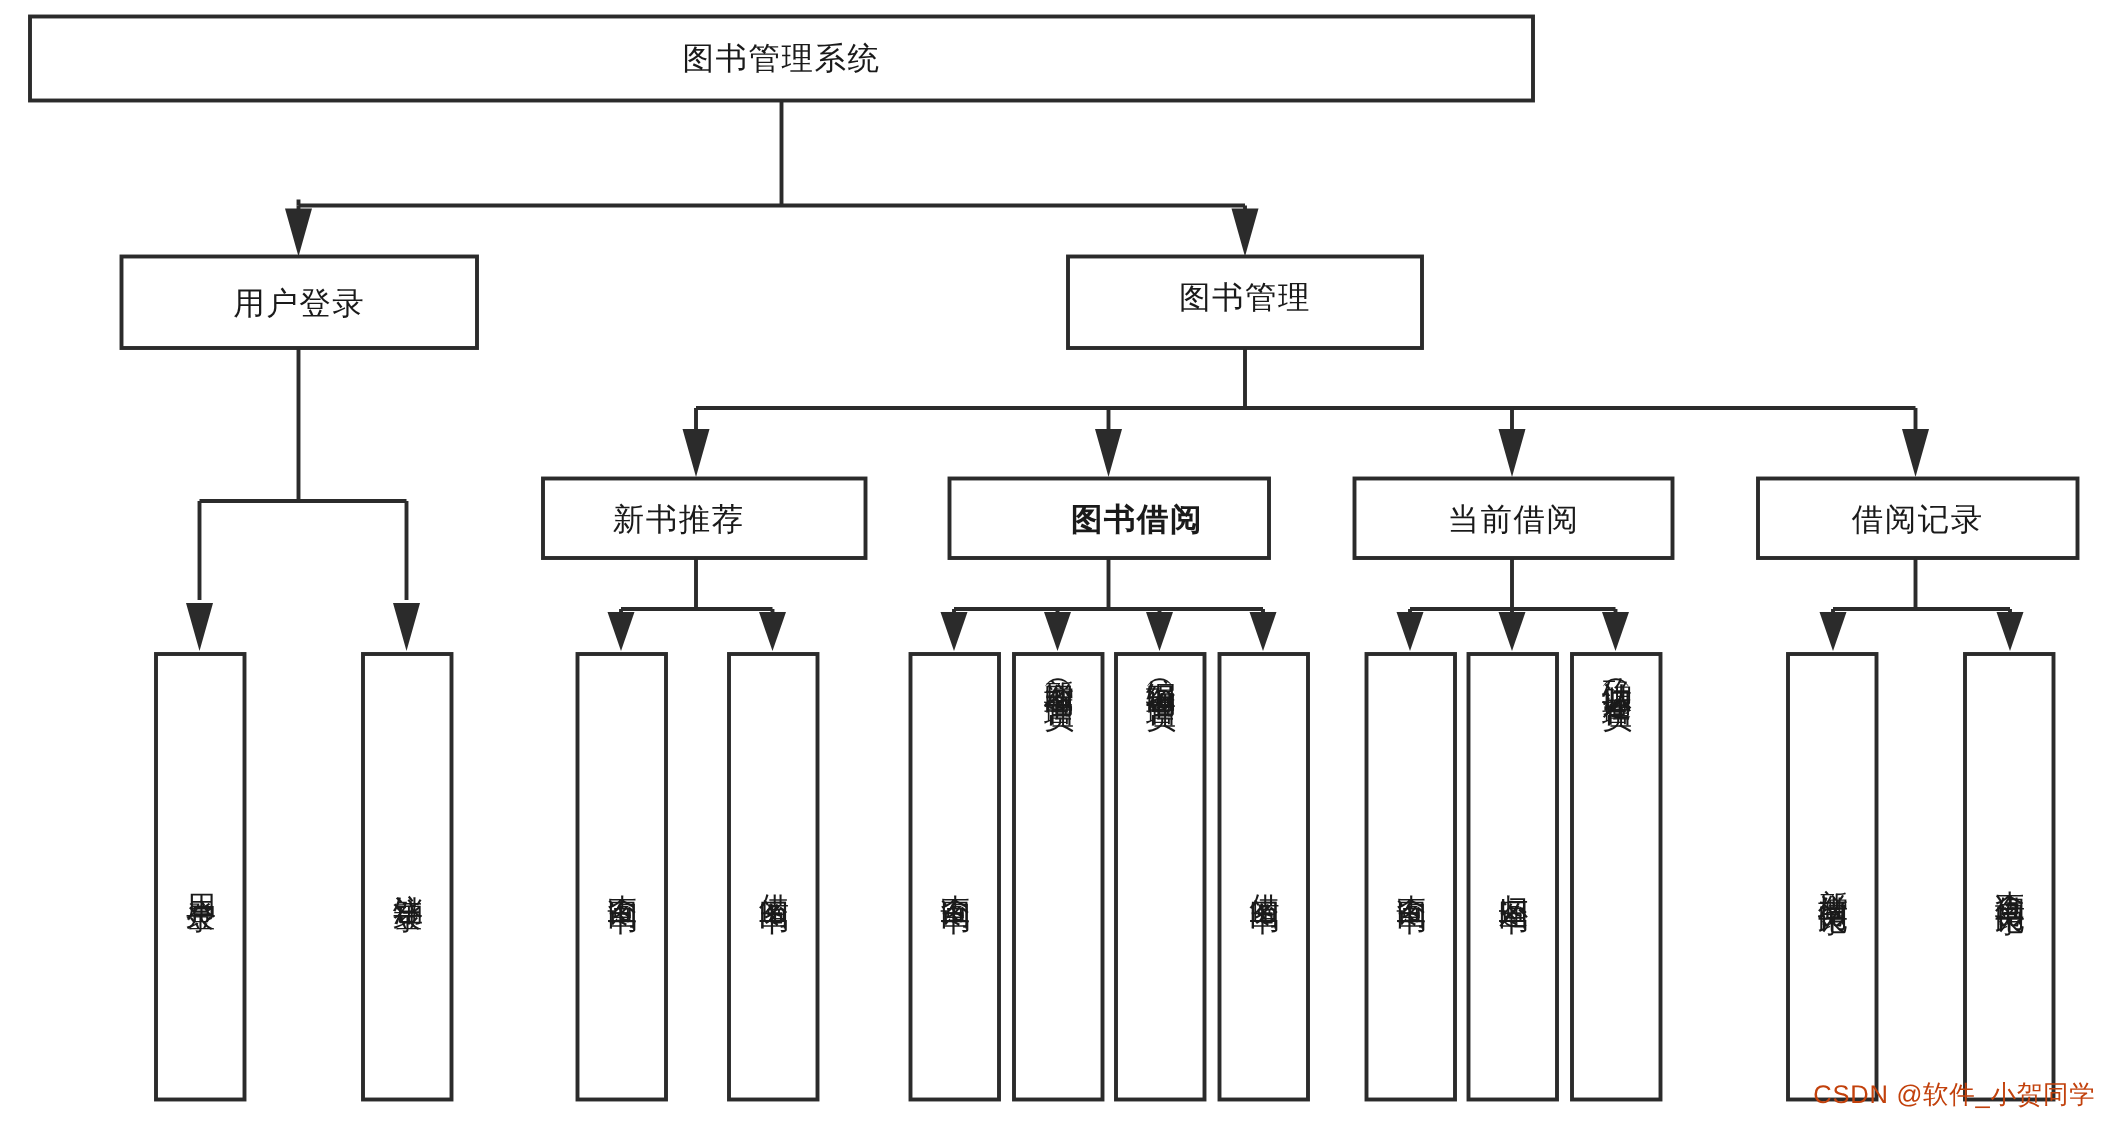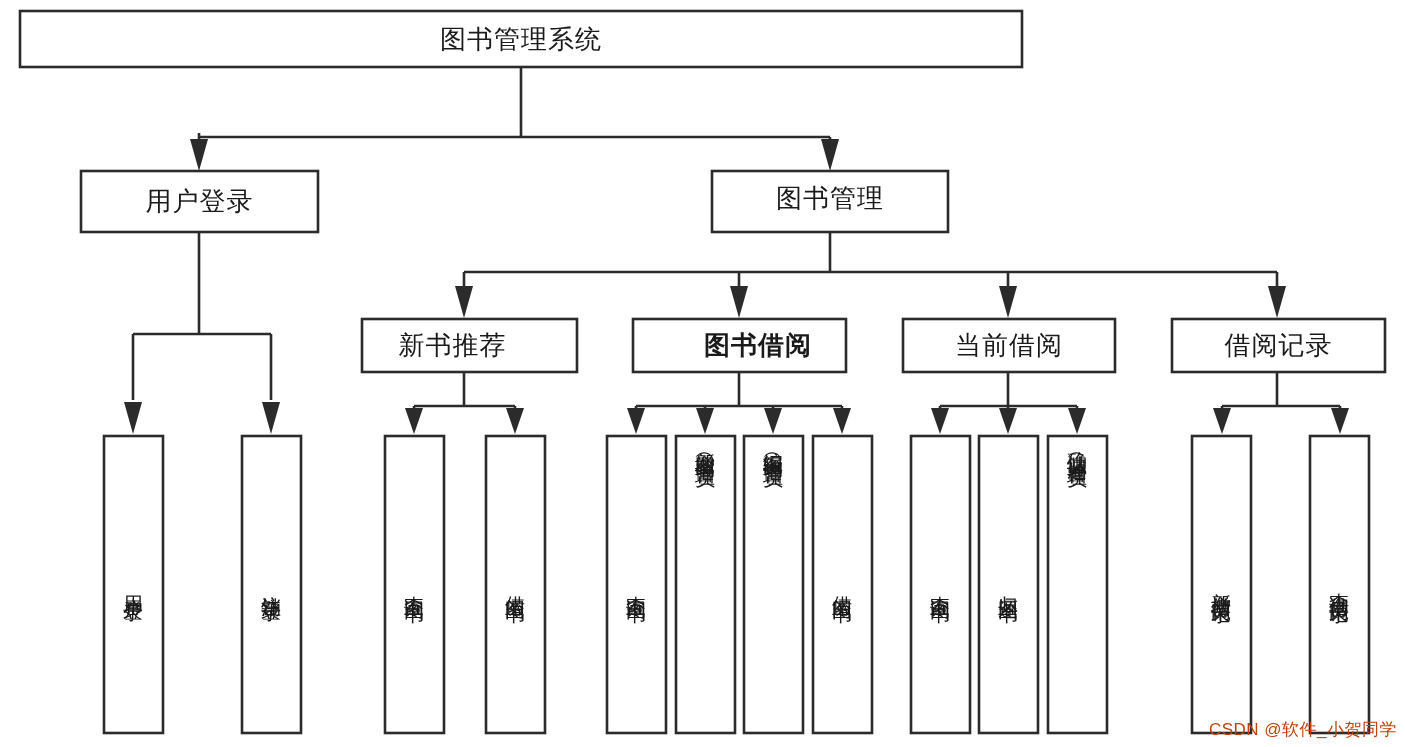--- a/index.html
+++ b/index.html
@@ -58,21 +58,21 @@
     line-height: 1;
     white-space: nowrap;
   }
   .hlabel-wrap {
     position: absolute;
     display: flex;
     align-items: center;
     justify-content: center;
     pointer-events: none;
     font-family: "Liberation Sans", "DejaVu Sans", sans-serif;
-    font-size: 26px;
+    font-size: 21px;
     color: #1a1a1a;
     letter-spacing: 1px;
     white-space: nowrap;
   }
   .watermark {
     position: absolute;
     right: 8px;
     bottom: 6px;
     font-family: "Liberation Sans", "DejaVu Sans", sans-serif;
     font-size: 17px;

